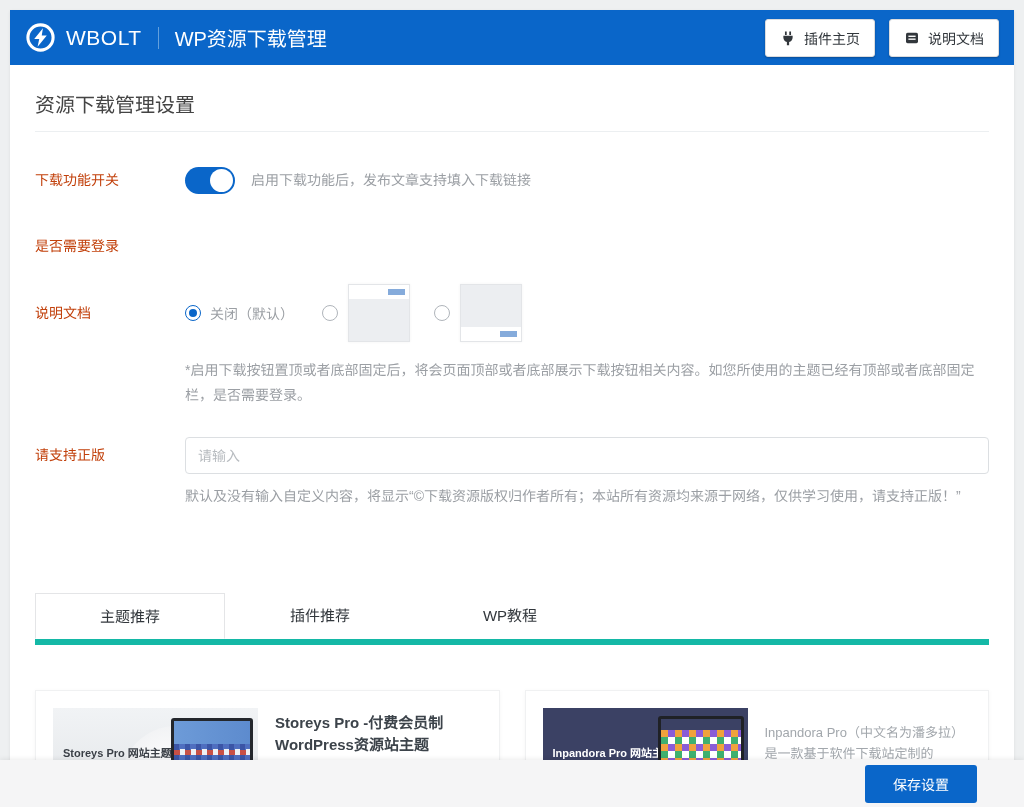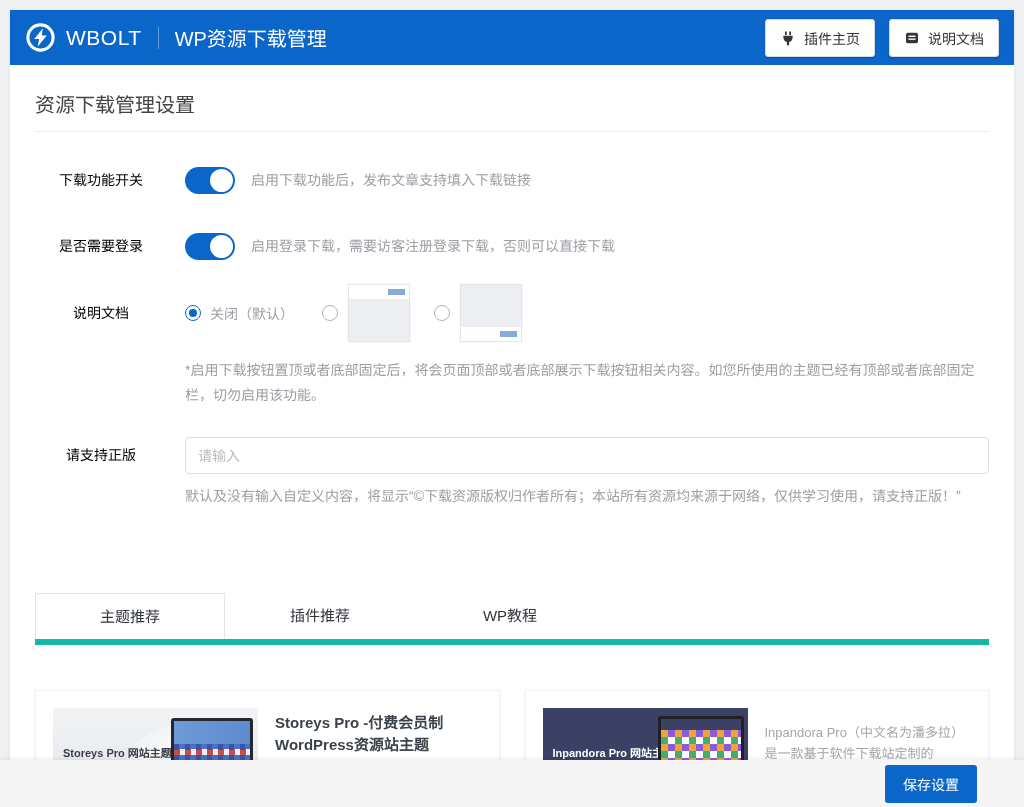--- a/index.html
+++ b/index.html
@@ -31,22 +31,22 @@
     cursor:pointer; box-shadow:0 1px 2px rgba(0,0,0,.25);
   }
   
   .content { padding:0 25px; }
   .page-title {
     font-size:20px; font-weight:400; color:#444;
     padding:24px 0 13px; border-bottom:1px solid #eceff1;
   }
   .form-row { display:flex; margin-top:34px; align-items:flex-start; }
   .form-label {
-    width:150px; flex-shrink:0; text-align:center;
-    padding-right:18px; font-size:14px; color:#000000; line-height:28px;
+    width:150px; flex-shrink:0; text-align:left;
+    padding-right:18px; font-size:14px; color:#c2410c; line-height:28px;
   }
   .form-control { flex:1; min-width:0; }
   
   .toggle {
     width:50px; height:27px; border-radius:14px; background:#0a66c9;
     position:relative; display:inline-block; vertical-align:middle; cursor:pointer;
   }
   .toggle .knob {
     position:absolute; right:2px; top:2px; width:23px; height:23px;
     border-radius:50%; background:#fff;
@@ -186,21 +186,21 @@
     display:-webkit-box; -webkit-line-clamp:3; -webkit-box-orient:vertical; overflow:hidden;
   }
   
   .save-bar {
     position:fixed; left:0; right:0; bottom:0; height:47px;
     background:#f5f5f6; box-shadow:0 -1px 5px rgba(0,0,0,.08);
     display:flex; align-items:center; justify-content:flex-end; z-index:10;
   }
   .save-btn {
     background:#0a66c9; color:#fff; border:none; border-radius:3px;
-    font-size:14px; padding:9px 18px; margin-right:47px; cursor:pointer;
+    font-size:14px; padding:9px 28px; margin-right:47px; cursor:pointer;
     font-family:"Liberation Sans","DejaVu Sans",sans-serif;
   }
   .icon-svg { display:block; }
 </style>
 </head>
 <body>
 
 <div class="panel">
 
   <div class="topbar">
@@ -246,26 +246,20 @@
       <div class="form-control row-flex">
         <span class="toggle">
             <span class="knob"></span>
           </span>
         <span class="inline-desc">启用下载功能后，发布文章支持填入下载链接</span>
       </div>
     </div>
 
     <div class="form-row" style="margin-top:38px;">
       <div class="form-label">是否需要登录</div>
-      <div class="form-control row-flex">
-        <span class="toggle">
-            <span class="knob"></span>
-          </span>
-        <span class="inline-desc">启用登录下载，需要访客注册登录下载，否则可以直接下载</span>
-      </div>
     </div>
 
     <div class="form-row" style="margin-top:24px;">
       <div class="form-label" style="line-height:58px;">说明文档</div>
       <div class="form-control">
         <div class="radio-group">
           <div class="radio-opt">
             <span class="radio checked"></span>
             <span class="radio-text">关闭（默认）</span>
           </div>
@@ -283,21 +277,21 @@
           <div class="radio-opt">
             <span class="radio"></span>
             <span class="preview">
               <span class="p-body"></span>
               <span class="p-bar">
                   <span class="chip" style="top:4px;"></span>
                 </span>
             </span>
           </div>
         </div>
-        <p class="note">*启用下载按钮置顶或者底部固定后，将会页面顶部或者底部展示下载按钮相关内容。如您所使用的主题已经有顶部或者底部固定栏，切勿启用该功能。</p>
+        <p class="note">*启用下载按钮置顶或者底部固定后，将会页面顶部或者底部展示下载按钮相关内容。如您所使用的主题已经有顶部或者底部固定栏，是否需要登录。</p>
       </div>
     </div>
 
     <div class="form-row" style="margin-top:30px;">
       <div class="form-label" style="line-height:37px;">请支持正版</div>
       <div class="form-control">
         <input class="text-input" type="text" placeholder="请输入" style="">
         <p class="help-text">默认及没有输入自定义内容，将显示“©下载资源版权归作者所有；本站所有资源均来源于网络，仅供学习使用，请支持正版！”</p>
       </div>
     </div>

